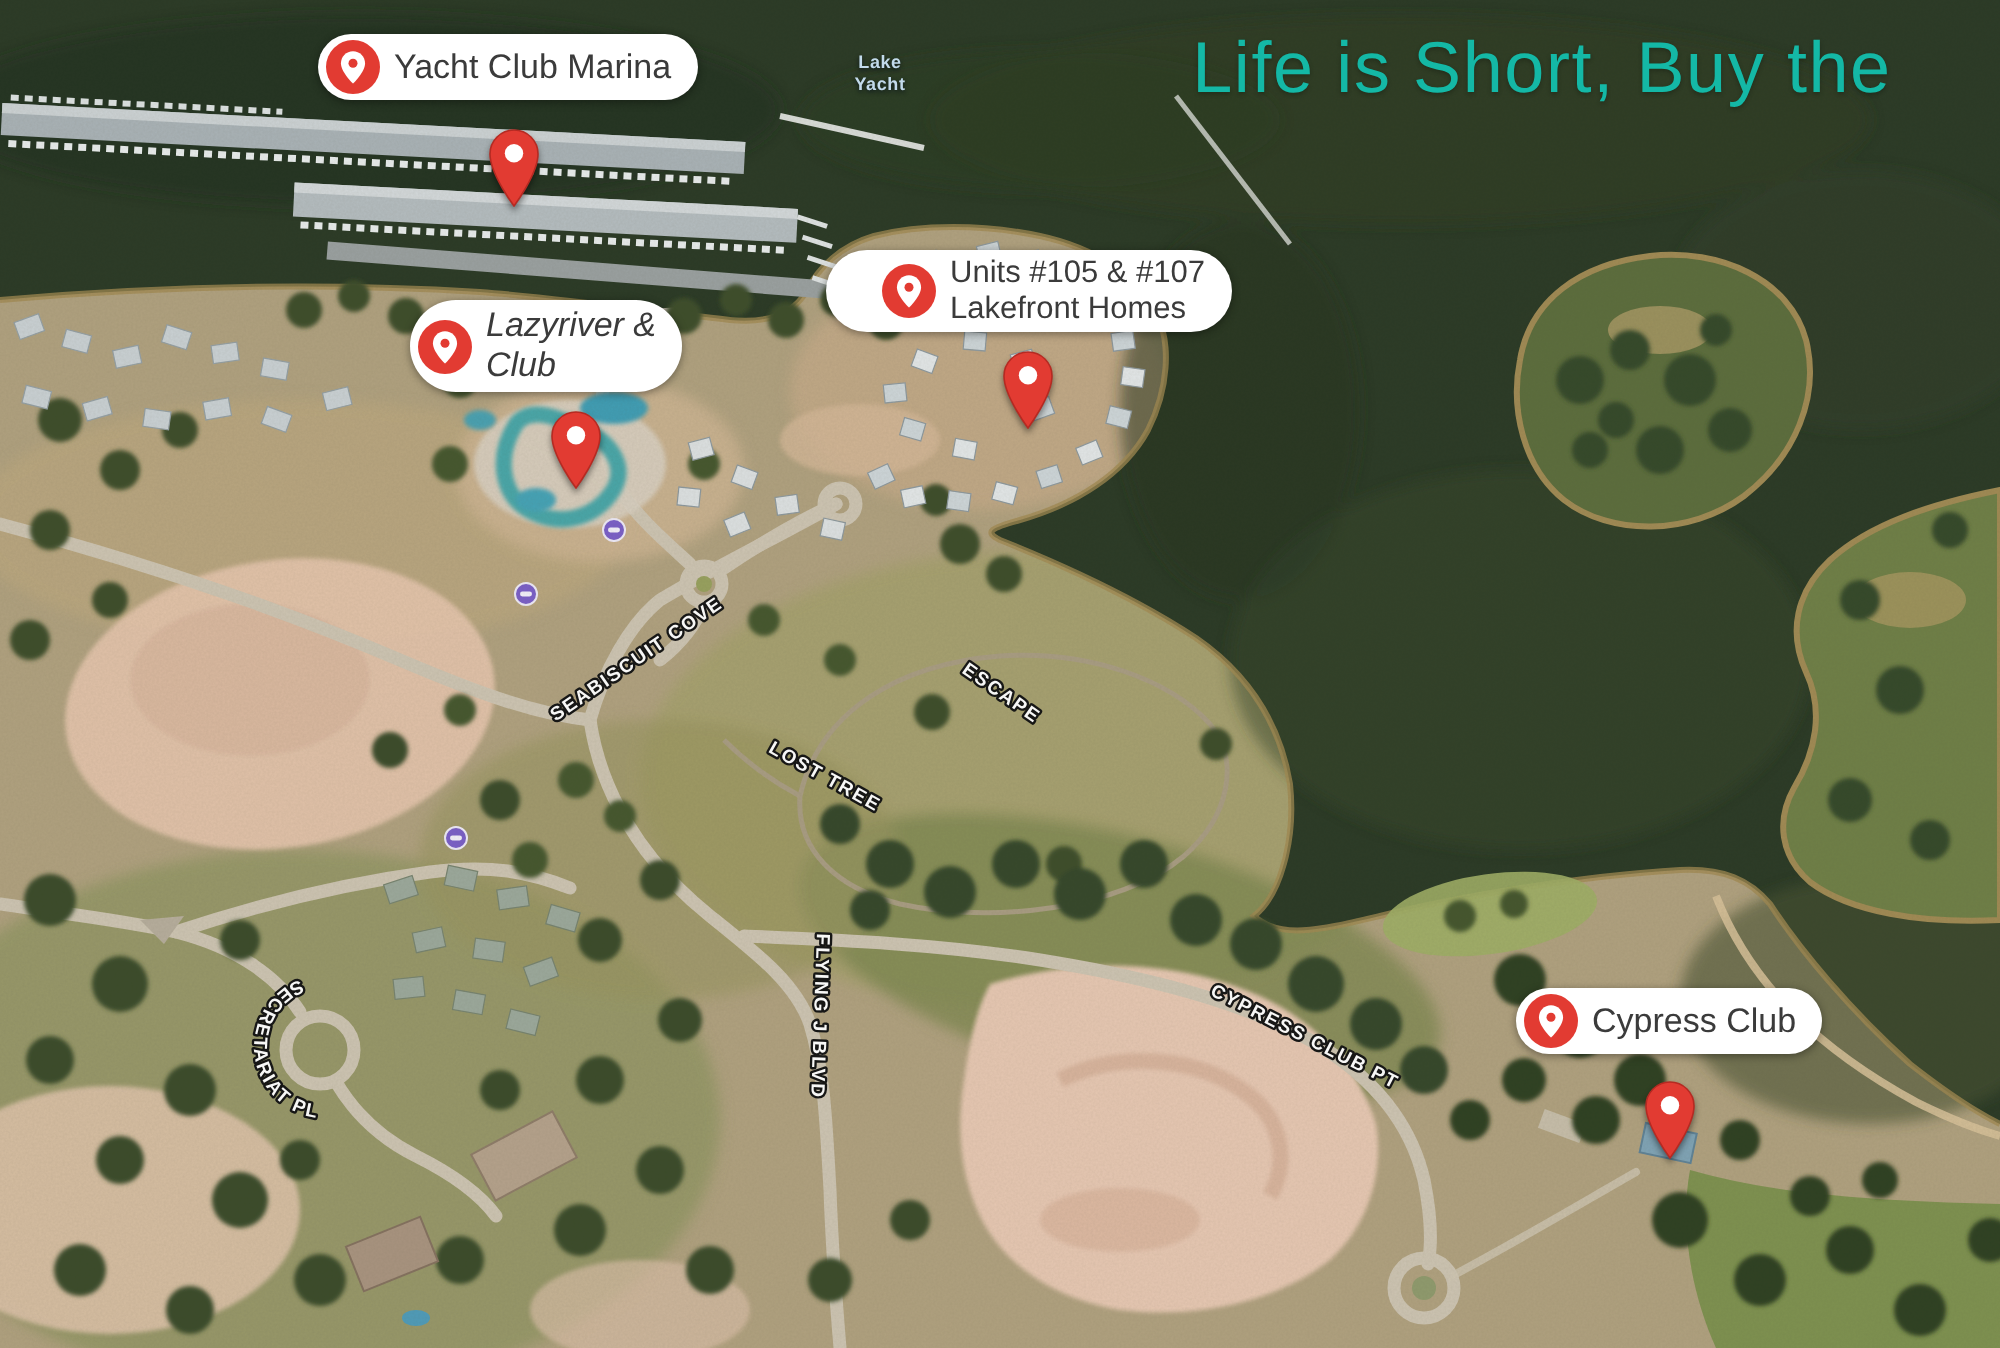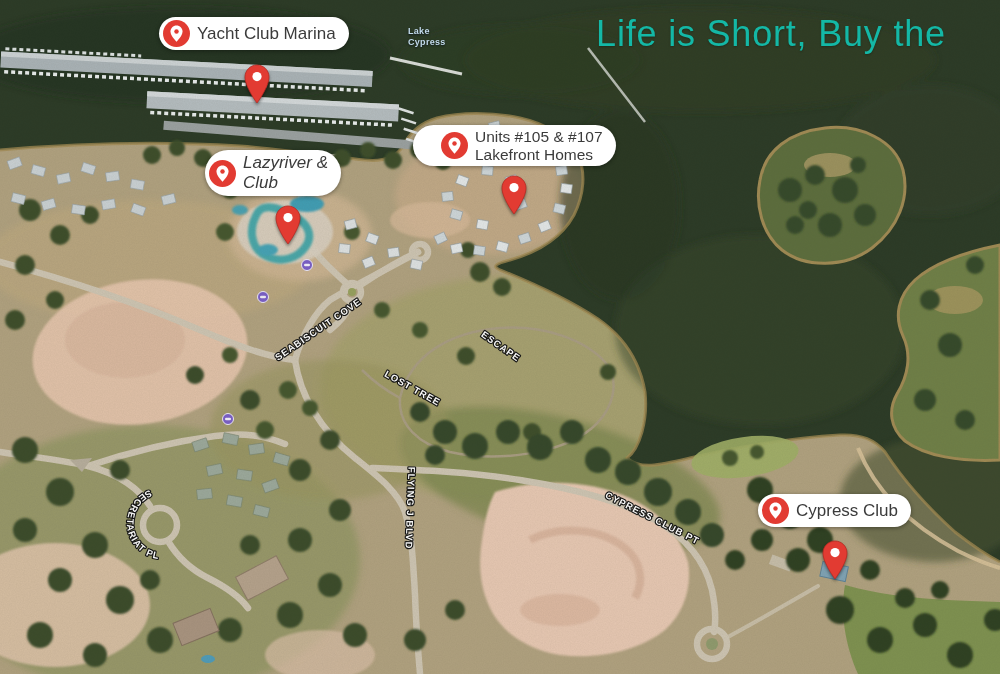--- a/index.html
+++ b/index.html
@@ -21,21 +21,21 @@
   
   .headline{
     position:absolute;left:545px;top:6px;width:452px;
     text-align:center;color:#14b8a6;
     font-size:36px;line-height:56px;font-weight:400;letter-spacing:.8px;
     text-shadow:0 1px 2px rgba(0,0,0,.25);
   }
 
   
   .lake-label{
-    position:absolute;left:408px;top:26px;width:64px;text-align:left;
+    position:absolute;left:408px;top:26px;width:64px;text-align:center;
     color:#c2daeb;font-size:9px;font-weight:bold;line-height:11px;letter-spacing:.3px;
     text-shadow:0 1px 2px rgba(0,10,25,.7);
   }
 
   
   .callout{
     position:absolute;background:#ffffff;border-radius:26px;
     display:flex;align-items:center;
     padding:3px 13px 3px 4px;
     box-shadow:0 1px 4px rgba(0,0,0,.4);
@@ -387,21 +387,21 @@
 
     <rect x="0" y="0" width="1000" height="674" filter="url(#grain)"></rect>
   </svg>
 
   <div class="headline">
     <div>Life is Short, Buy the</div>
   </div>
 
   <div class="lake-label">
     <div>Lake</div>
-    <div>Cypress</div>
+    <div>Yacht</div>
   </div>
 
   <div class="callout" style="left:159px;top:17px;">
     <svg class="badge" viewBox="0 0 30 30">
       <circle cx="15" cy="15" r="15" fill="#E23B32"></circle>
       <path d="M15 6.2 C11.3 6.2 8.3 9.2 8.3 12.9 C8.3 17.8 15 24.2 15 24.2 C15 24.2 21.7 17.8 21.7 12.9 C21.7 9.2 18.7 6.2 15 6.2 Z" fill="#fff"></path>
       <circle cx="15" cy="12.9" r="2.5" fill="#E23B32"></circle>
     </svg>
     <div class="txt">
       <div>Yacht Club Marina</div>

